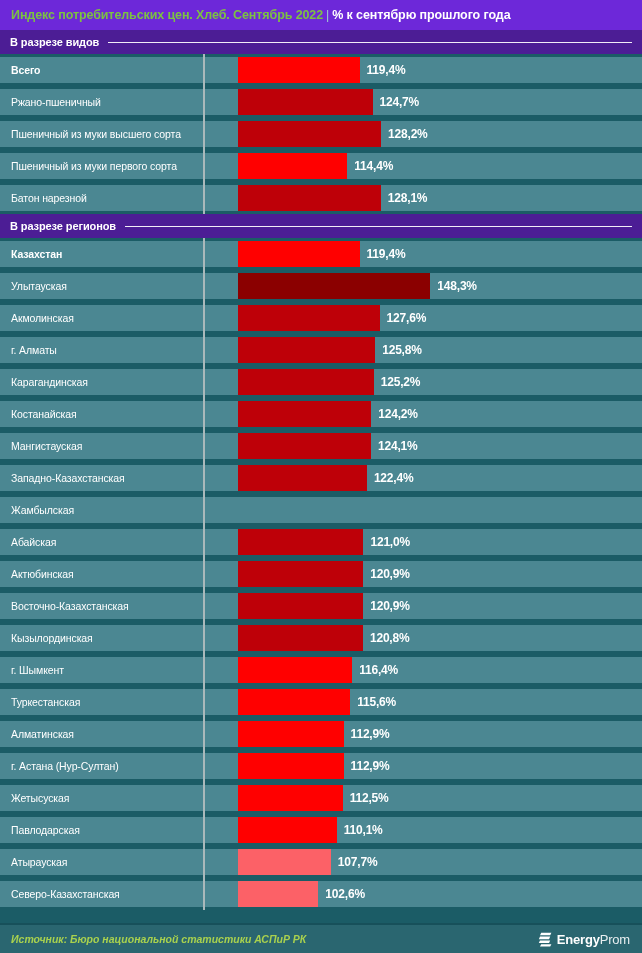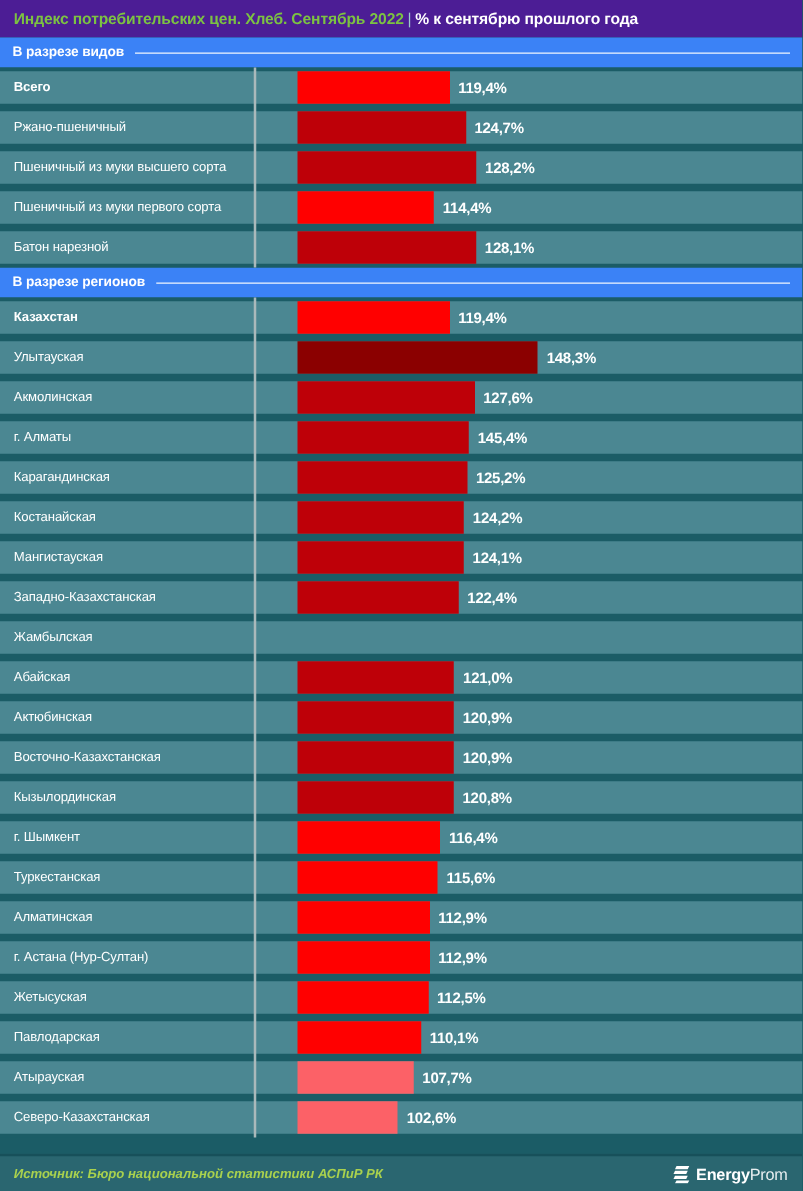--- a/index.html
+++ b/index.html
@@ -20,21 +20,21 @@
     background: #1b5c66;
     position: relative;
     display: flex;
     flex-direction: column;
   }
 
   
   .header {
     height: 30px;
     min-height: 30px;
-    background: #4c1d95;
+    background: #6d28d9;
     display: flex;
     align-items: center;
     padding-left: 11px;
     box-sizing: border-box;
   }
   .header-title {
     font-size: 12.5px;
     font-weight: bold;
     letter-spacing: -0.1px;
     white-space: nowrap;
@@ -44,21 +44,21 @@
   .header-title .t-white { color: #ffffff; }
 
   
   .section-head {
     height: 24px;
     min-height: 24px;
     display: flex;
     align-items: center;
     padding: 0 10px;
     box-sizing: border-box;
-    background: #3b82f6;
+    background: #4c1d95;
   }
   .section-head-label {
     color: #ffffff;
     font-size: 11px;
     font-weight: bold;
     white-space: nowrap;
     letter-spacing: -0.1px;
   }
   .section-head-rule {
     flex: 1;
@@ -260,21 +260,21 @@
           <div class="row-plot">
             <div class="bar" style="width: 141.62px; background: rgb(190, 0, 8);"></div>
             <div class="bar-value">127,6%</div>
           </div>
         </div>
         <div class="row">
           <div class="row-band"></div>
           <div class="row-label">г. Алматы</div>
           <div class="row-plot">
             <div class="bar" style="width: 137.21px; background: rgb(190, 0, 8);"></div>
-            <div class="bar-value">145,4%</div>
+            <div class="bar-value">125,8%</div>
           </div>
         </div>
         <div class="row">
           <div class="row-band"></div>
           <div class="row-label">Карагандинская</div>
           <div class="row-plot">
             <div class="bar" style="width: 135.74px; background: rgb(190, 0, 8);"></div>
             <div class="bar-value">125,2%</div>
           </div>
         </div>

